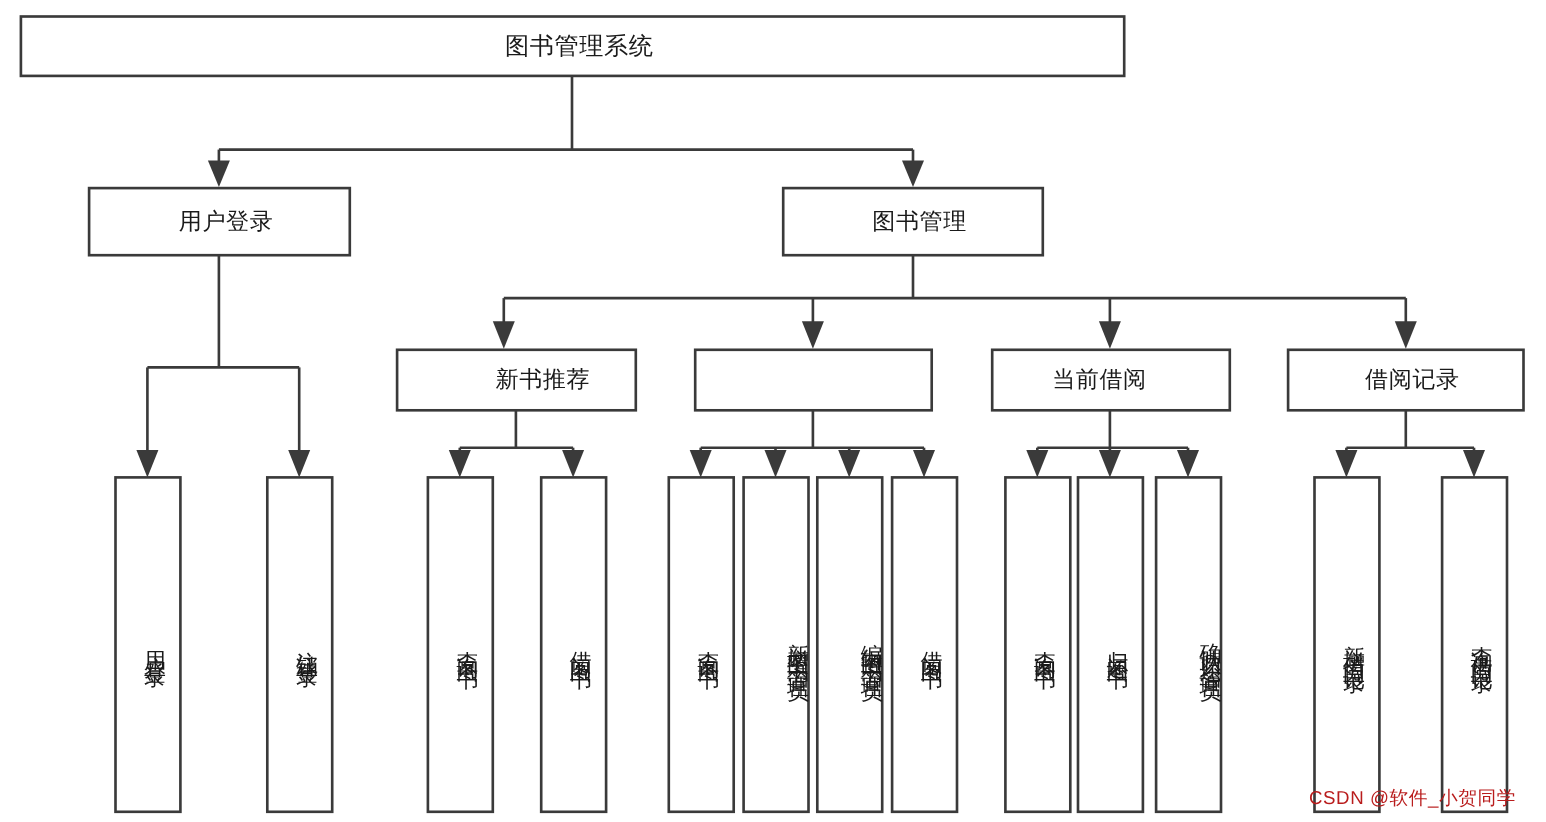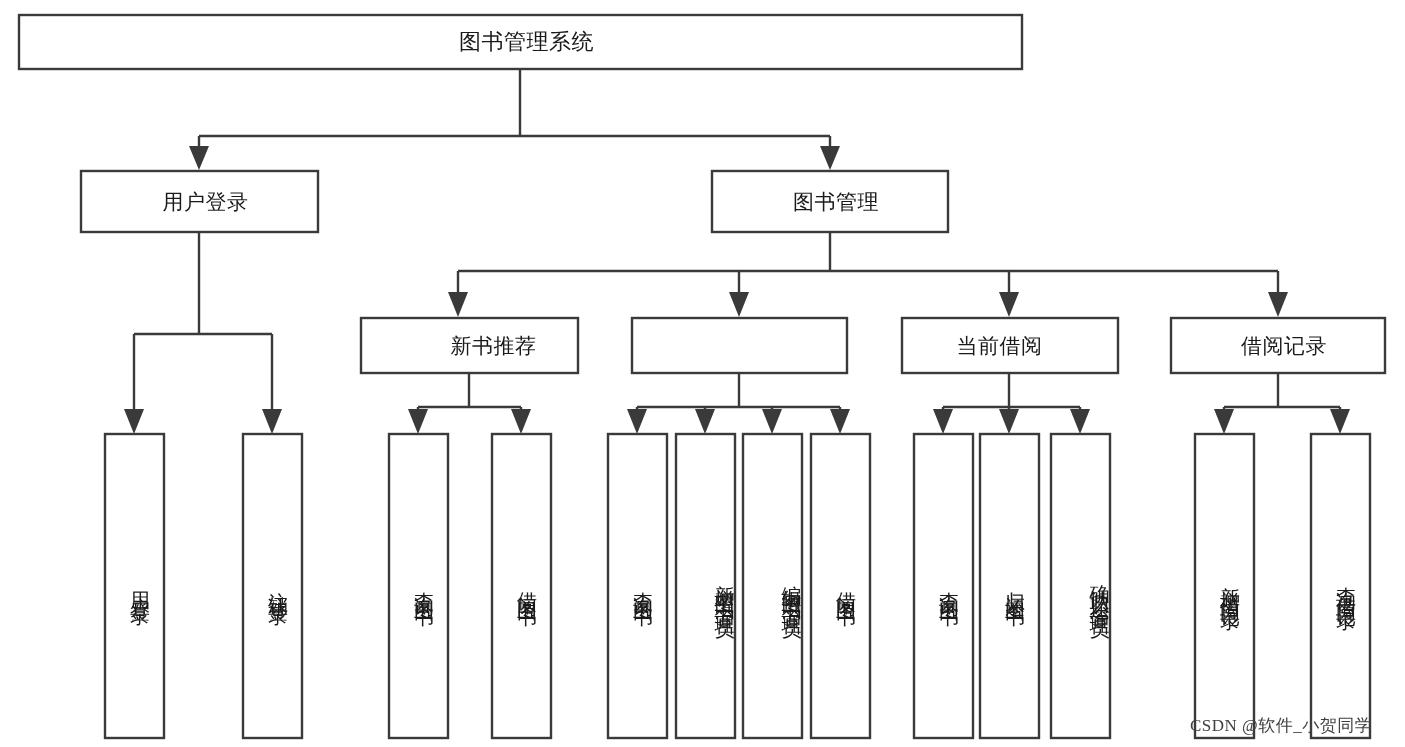--- a/index.html
+++ b/index.html
@@ -67,22 +67,22 @@
     letter-spacing: 5px;
     line-height: 1.0;
     align-items: center;
     justify-content: center;
   }
   .watermark {
     position: absolute;
     left: 1190px;
     top: 714px;
     font-size: 17px;
-    color: #404040;
-    font-family: Liberation Serif, serif;
+    color: #b91c1c;
+    font-family: Liberation Sans, sans-serif;
     white-space: nowrap;
     letter-spacing: 0.5px;
   }
 </style>
 </head>
 <body>
 
 <div id="diagram-root">
 
   <svg class="flow" viewBox="0 0 1405 747">

